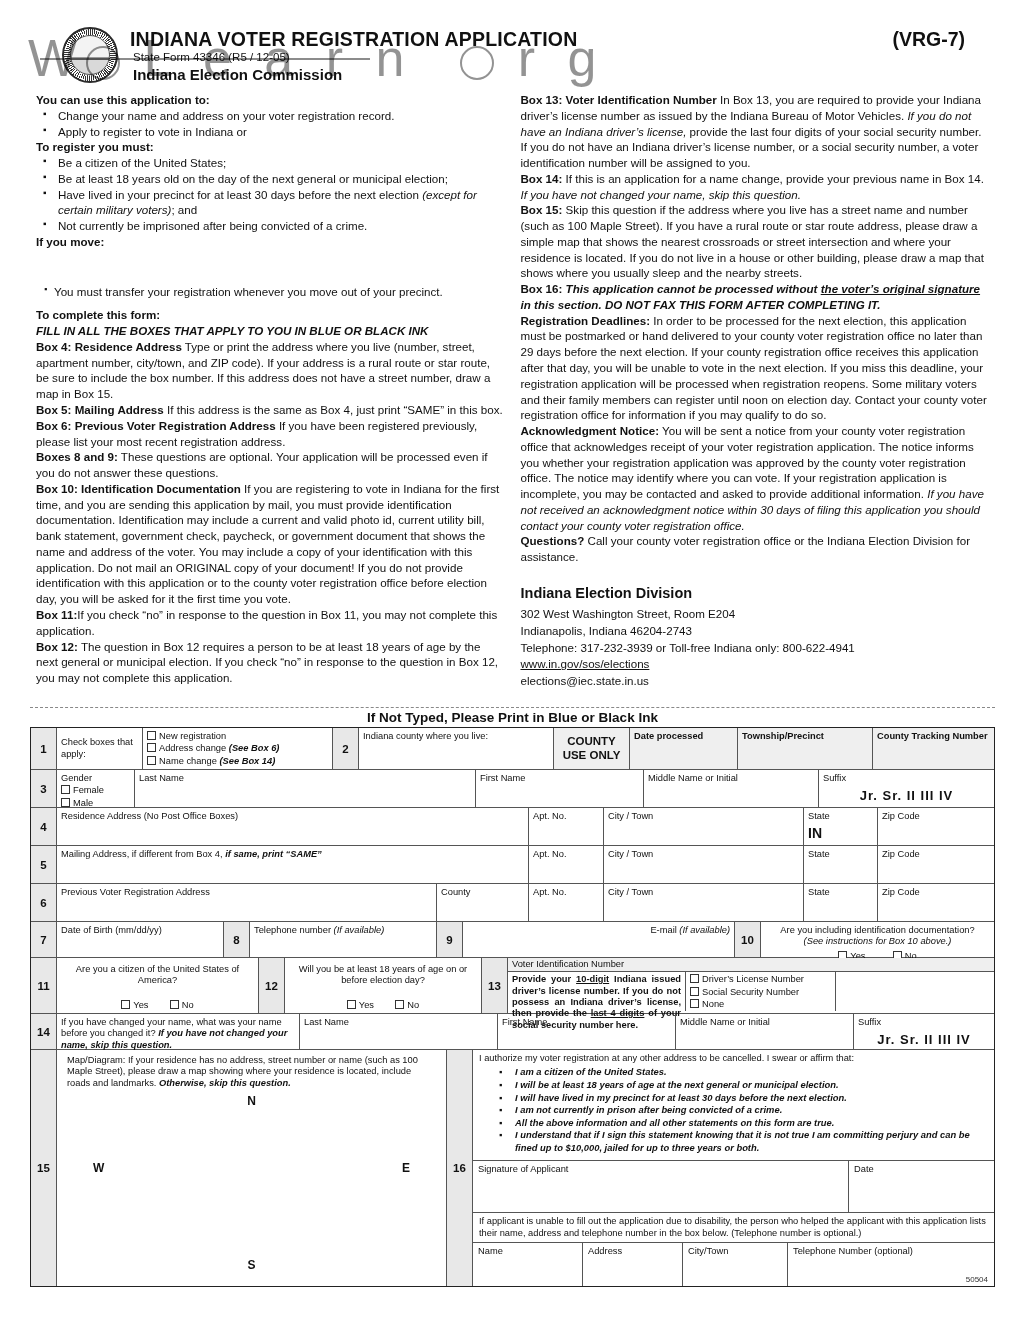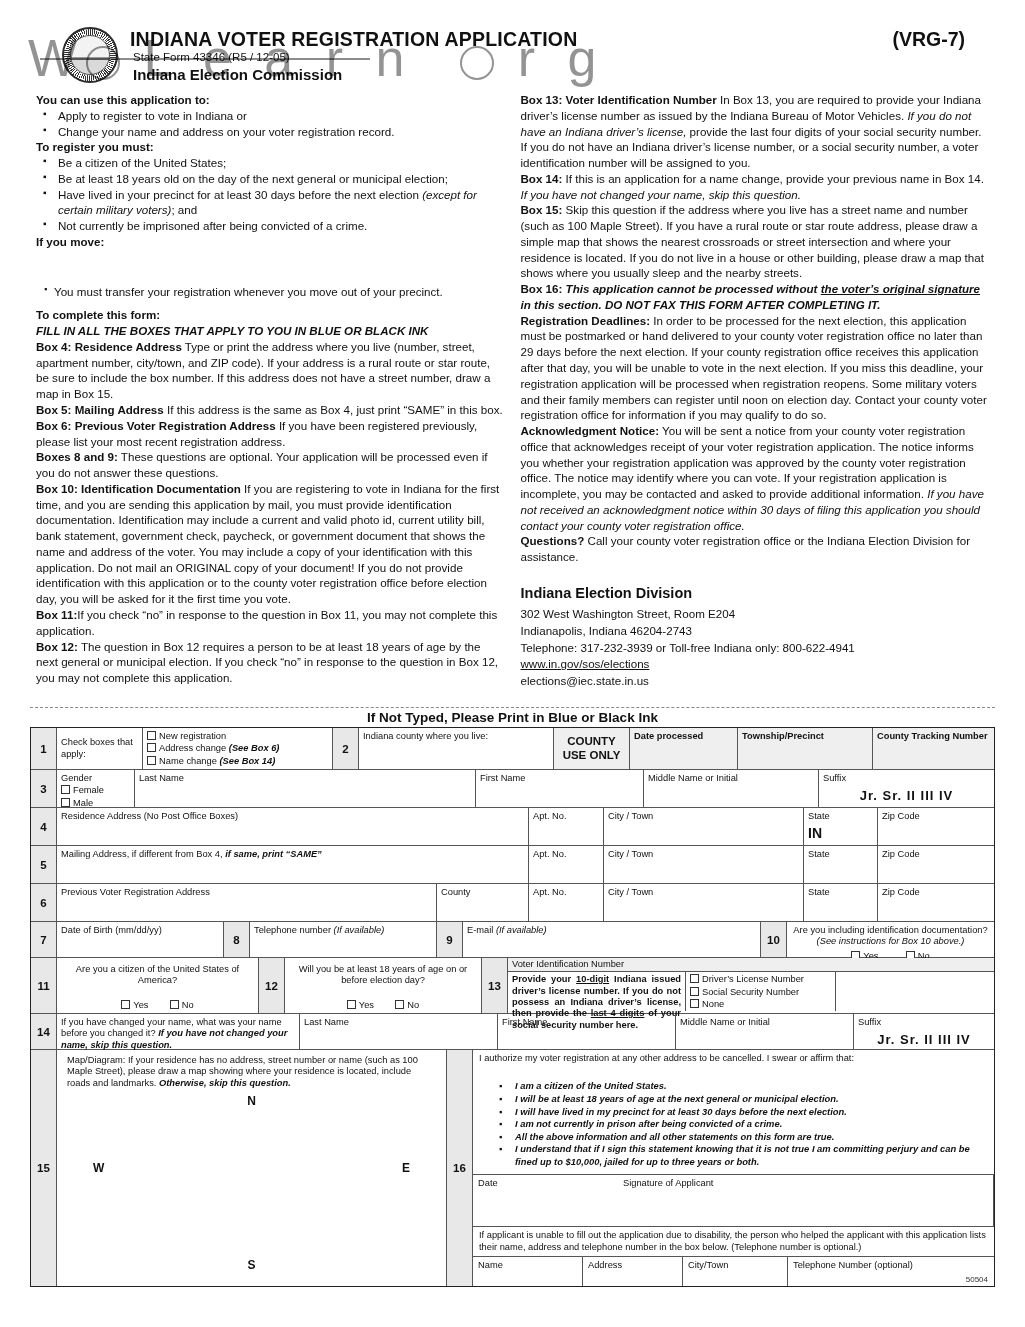--- a/index.html
+++ b/index.html
@@ -157,21 +157,21 @@
   }
 
   
   .mapbox { position:relative; }
   .compass { position:absolute; font-weight:bold; font-size:12px; }
   .c-n { left:50%; top:44px; transform:translateX(-50%); }
   .c-s { left:50%; bottom:14px; transform:translateX(-50%); }
   .c-w { left:36px; top:50%; transform:translateY(-50%); }
   .c-e { right:36px; top:50%; transform:translateY(-50%); }
 
-  .oathlist { margin:16px 0 0 0; padding-left:36px; list-style:none; font-size:9.4px; }
+  .oathlist { margin:2px 0 0 0; padding-left:36px; list-style:none; font-size:9.4px; }
   .oathlist li { position:relative; font-style:italic; font-weight:bold; line-height:1.34; }
   .oathlist li::before { content:"\25AA"; position:absolute; left:-16px; top:0px; font-weight:normal; font-style:normal; }
 
   .subrow { display:flex; border-top:1px solid #555; }
   .formnum {
     position:absolute; right:6px; bottom:2px; font-size:8px; color:#333;
   }
 </style>
 </head>
 <body>
@@ -189,22 +189,22 @@
     <div class="title-vrg">(VRG-7)</div>
     <div class="state-form">State Form 43346 (R5 / 12-05)</div>
     <div class="commission">Indiana Election Commission</div>
   </div>
 
   <div class="instructions">
 
     <div class="col">
       <p class="hd">You can use this application to:</p>
       <ul class="bul">
+        <li>Change your name and address on your voter registration record.</li>
         <li>Apply to register to vote in Indiana or</li>
-        <li>Change your name and address on your voter registration record.</li>
       </ul>
       <p class="hd">To register you must:</p>
       <ul class="bul">
         <li>Be a citizen of the United States;</li>
         <li>Be at least 18 years old on the day of the next general or municipal election;</li>
         <li>Have lived in your precinct for at least 30 days before the next election <span class="ital">(except for certain military voters)</span>; and</li>
         <li>Not currently be imprisoned after being convicted of a crime.</li>
       </ul>
       <p class="hd">If you move:</p>
       <ul class="dash">
@@ -361,21 +361,21 @@
     <div class="frow r7">
       <div class="numcell">7</div>
       <div class="cell" style="width:167px;">
         <span class="lbl">Date of Birth (mm/dd/yy)</span>
       </div>
       <div class="numcell">8</div>
       <div class="cell" style="width:187px;">
         <span class="lbl"><span>Telephone number </span><span class="ital">(If available)</span></span>
       </div>
       <div class="numcell">9</div>
-      <div class="cell" style="width:298px;">
+      <div class="cell" style="width:272px;text-align:right;">
         <span class="lbl"><span>E-mail </span><span class="ital">(If available)</span></span>
       </div>
       <div class="numcell">10</div>
       <div class="cell ctr" style="flex:1;">
         <span class="lbl">Are you including identification documentation?</span>
         <span class="lbl ital">(See instructions for Box 10 above.)</span>
         <div style="margin-top:2px;">
           <span class="chkline"><span class="cb"></span><span class="lbl" style="display:inline">Yes</span></span>
           <span style="display:inline-block;width:22px;"></span>
           <span class="chkline"><span class="cb"></span><span class="lbl" style="display:inline">No</span></span>
@@ -457,25 +457,25 @@
           <ul class="oathlist">
             <li>I am a citizen of the United States.</li>
             <li>I will be at least 18 years of age at the next general or municipal election.</li>
             <li>I will have lived in my precinct for at least 30 days before the next election.</li>
             <li>I am not currently in prison after being convicted of a crime.</li>
             <li>All the above information and all other statements on this form are true.</li>
             <li>I understand that if I sign this statement knowing that it is not true I am committing perjury and can be fined up to $10,000, jailed for up to three years or both.</li>
           </ul>
         </div>
         <div class="subrow" style="height:52px;">
+          <div style="flex:1;border-right:1px solid #555;padding:3px 5px;">
+            <span class="lbl">Signature of Applicant</span>
+          </div>
           <div style="width:145px;padding:3px 5px;">
             <span class="lbl">Date</span>
-          </div>
-          <div style="flex:1;border-right:1px solid #555;padding:3px 5px;">
-            <span class="lbl">Signature of Applicant</span>
           </div>
         </div>
         <div class="subrow" style="padding:3px 6px;">
           <span class="lbl">If applicant is unable to fill out the application due to disability, the person who helped the applicant with this application lists their name, address and telephone number in the box below. (Telephone number is optional.)</span>
         </div>
         <div class="subrow" style="flex:1;position:relative;">
           <div style="width:110px;border-right:1px solid #555;padding:3px 5px;">
             <span class="lbl">Name</span>
           </div>
           <div style="width:100px;border-right:1px solid #555;padding:3px 5px;">

